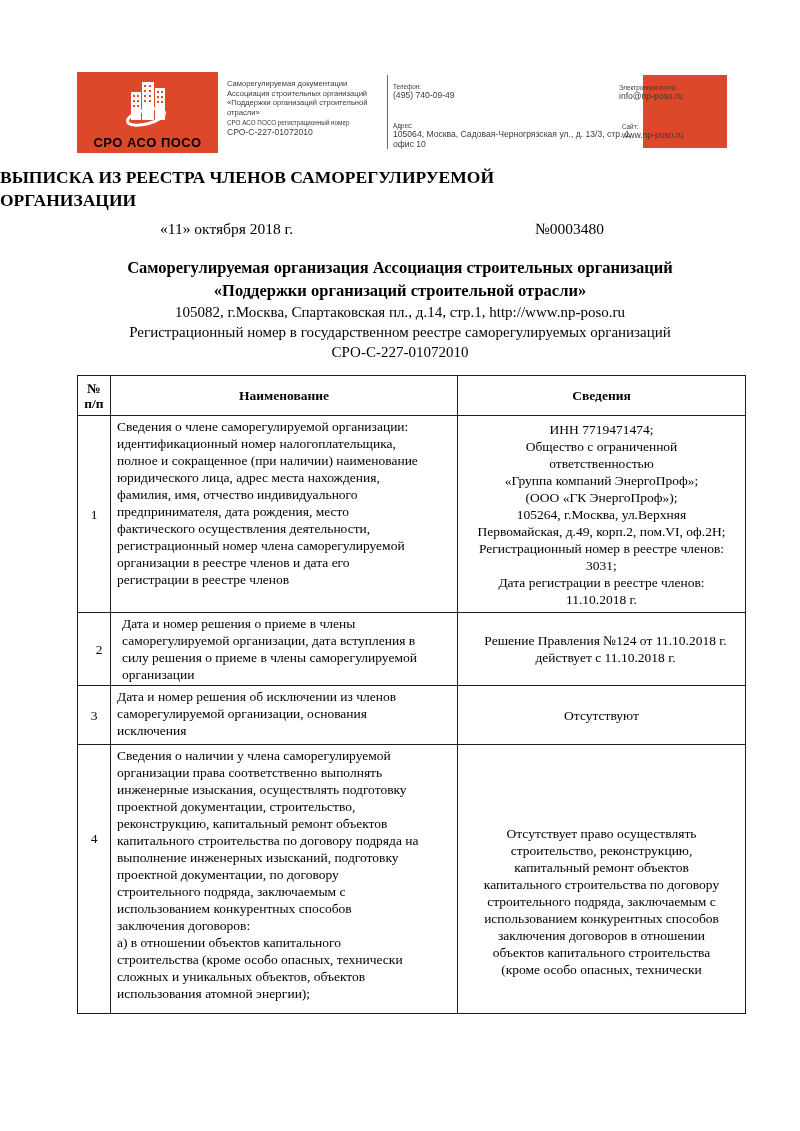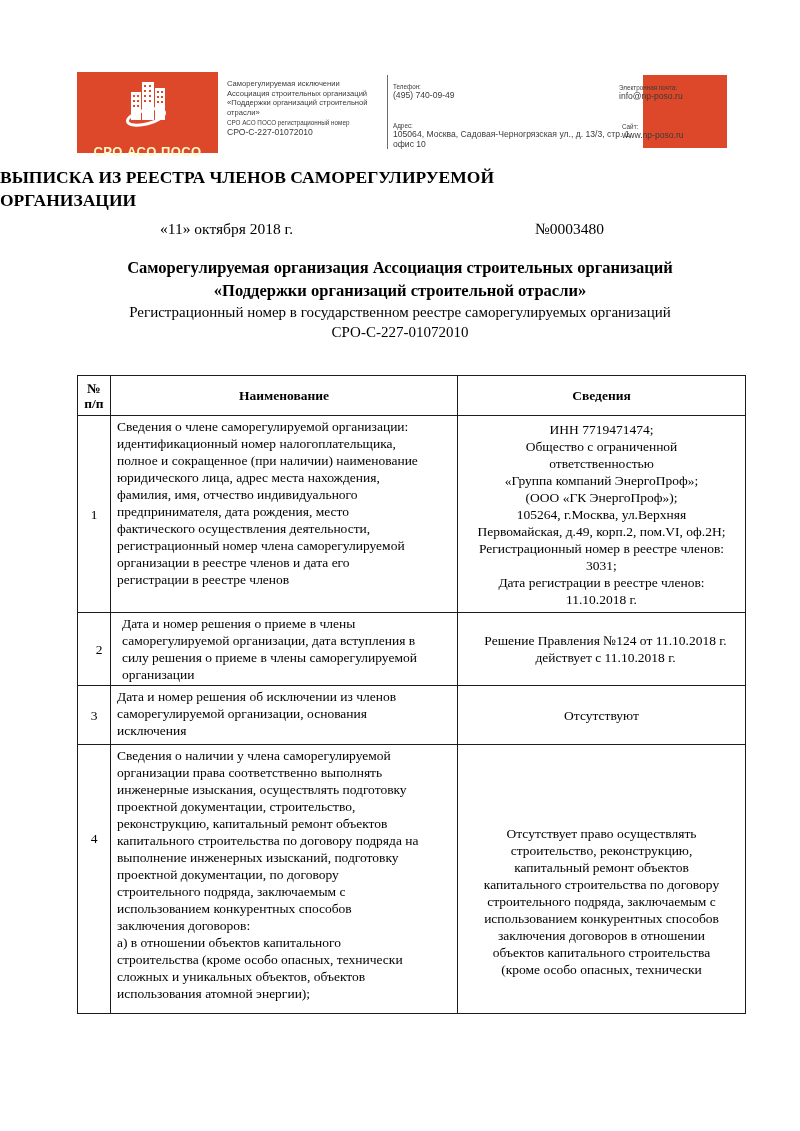--- a/index.html
+++ b/index.html
@@ -8,22 +8,22 @@
     font-family:"Liberation Serif", serif; color:#000; overflow:hidden;
   }
   .pre { white-space:pre-line; }
 
   
   .letterhead { position:absolute; left:77px; top:72px; width:650px; height:81px;
     font-family:"Liberation Sans", sans-serif; color:#3b3b3b; }
   .lh-logo { position:absolute; left:0; top:0; width:141px; height:81px;
     background:var(--brand,#dc4829); text-align:center; }
   .lh-logo svg { display:block; margin:6px auto 0 auto; }
-  .lh-logo-text { color:#fef9c3; font-weight:bold; font-size:13px; letter-spacing:0.5px;
-    font-stretch:condensed; margin-top:14px; }
+  .lh-logo-text { color:#000000; font-weight:bold; font-size:13px; letter-spacing:0.5px;
+    font-stretch:condensed; margin-top:5px; }
   .lh-org { position:absolute; left:150px; top:7px; width:170px; font-size:7.6px; line-height:9.6px; }
   .lh-reg-label { position:absolute; left:150px; top:47px; font-size:6.3px; }
   .lh-reg-num { position:absolute; left:150px; top:55px; font-size:8.6px; }
   .lh-divider { position:absolute; left:310px; top:3px; width:1px; height:74px; background:#6b6b6b; }
   .lh-small { font-size:6.3px; }
   .lh-val { font-size:8.6px; }
   .lh-phone { position:absolute; left:316px; top:11px; }
   .lh-addr { position:absolute; left:316px; top:50px; width:246px; }
   .lh-square { position:absolute; left:566px; top:3px; width:84px; height:73px; background:var(--brand,#dc4829); }
   .lh-email { position:absolute; left:542px; top:12px; }
@@ -92,21 +92,21 @@
             <rect x="50" y="18" width="2" height="2"></rect>
           <rect x="46" y="23" width="2" height="2"></rect>
             <rect x="50" y="23" width="2" height="2"></rect>
         </g>
         <ellipse cx="35" cy="39" rx="19" ry="7" fill="none" stroke="#ffffff" stroke-width="3" transform="rotate(-14 35 39)"></ellipse>
       </svg>
       <div class="lh-logo-text">СРО АСО ПОСО</div>
     </div>
 
     <div class="lh-org">
-      <div>Саморегулируемая исключении</div>
+      <div>Саморегулируемая документации</div>
       <div>Ассоциация строительных организаций</div>
       <div>«Поддержки организаций строительной отрасли»</div>
     </div>
     <div class="lh-reg-label">СРО АСО ПОСО регистрационный номер</div>
     <div class="lh-reg-num">СРО-С-227-01072010</div>
 
     <div class="lh-divider"></div>
 
     <div class="lh-phone">
       <div class="lh-small">Телефон:</div>
@@ -132,20 +132,21 @@
 ОРГАНИЗАЦИИ</div>
 
   <div class="date-row">
     <span class="doc-date">«11» октября 2018 г.</span>
     <span class="doc-number">№0003480</span>
   </div>
 
   <div class="org-block">
     <div class="org-name">Саморегулируемая организация Ассоциация строительных организаций</div>
     <div class="org-name">«Поддержки организаций строительной отрасли»</div>
+    <div class="org-line">105082, г.Москва, Спартаковская пл., д.14, стр.1, http://www.np-poso.ru</div>
     <div class="org-line">Регистрационный номер в государственном реестре саморегулируемых организаций</div>
     <div class="org-line">СРО-С-227-01072010</div>
   </div>
 
   <div class="table-wrap">
     <table class="reg">
       <colgroup>
           <col class="c-num">
           <col class="c-name">
           <col class="c-info">

